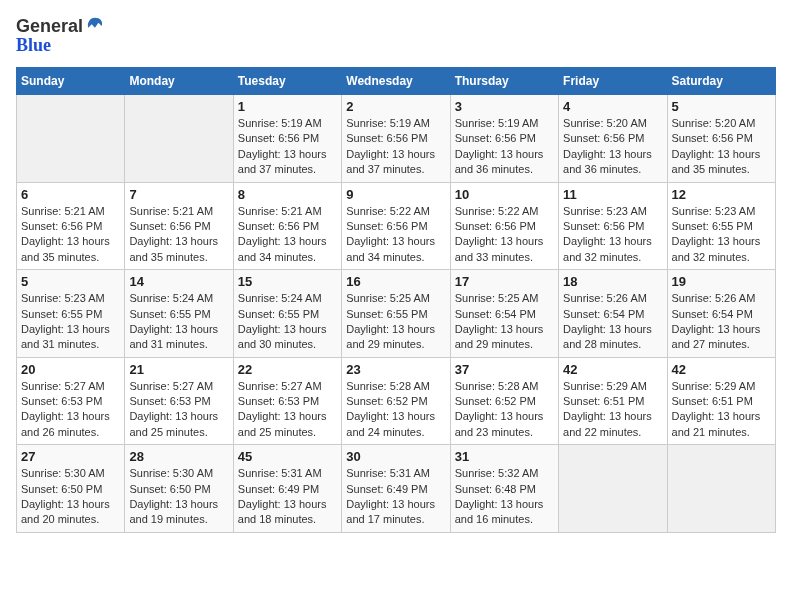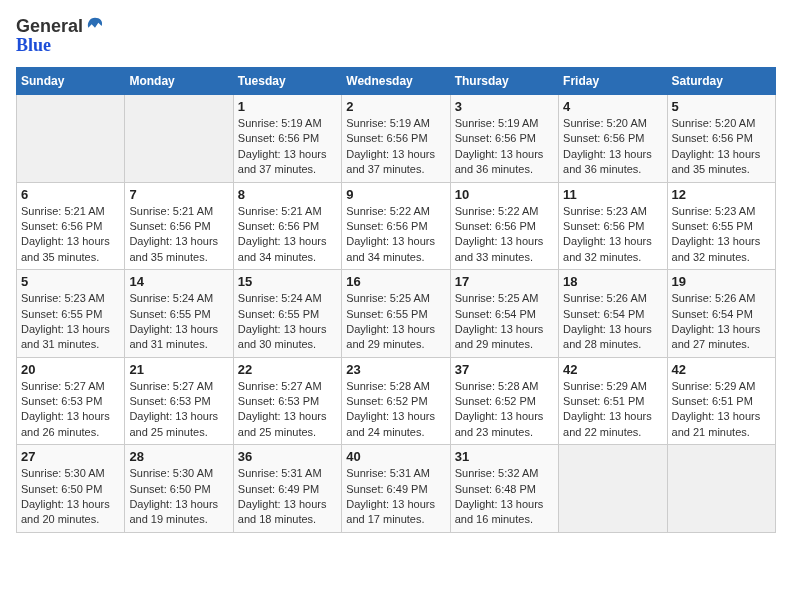--- a/index.html
+++ b/index.html
@@ -239,25 +239,25 @@
       <tr>
         <td>
           <div class="day-number">27</div>
           <div class="day-detail">Sunrise: 5:30 AM<br>Sunset: 6:50 PM<br>Daylight: 13 hours and 20 minutes.</div>
         </td>
         <td>
           <div class="day-number">28</div>
           <div class="day-detail">Sunrise: 5:30 AM<br>Sunset: 6:50 PM<br>Daylight: 13 hours and 19 minutes.</div>
         </td>
         <td>
-          <div class="day-number">36</div>
+          <div class="day-number">45</div>
           <div class="day-detail">Sunrise: 5:31 AM<br>Sunset: 6:49 PM<br>Daylight: 13 hours and 18 minutes.</div>
         </td>
         <td>
-          <div class="day-number">40</div>
+          <div class="day-number">30</div>
           <div class="day-detail">Sunrise: 5:31 AM<br>Sunset: 6:49 PM<br>Daylight: 13 hours and 17 minutes.</div>
         </td>
         <td>
           <div class="day-number">31</div>
           <div class="day-detail">Sunrise: 5:32 AM<br>Sunset: 6:48 PM<br>Daylight: 13 hours and 16 minutes.</div>
         </td>
         <td class="empty-cell"></td>
         <td class="empty-cell"></td>
       </tr>
     </tbody>

